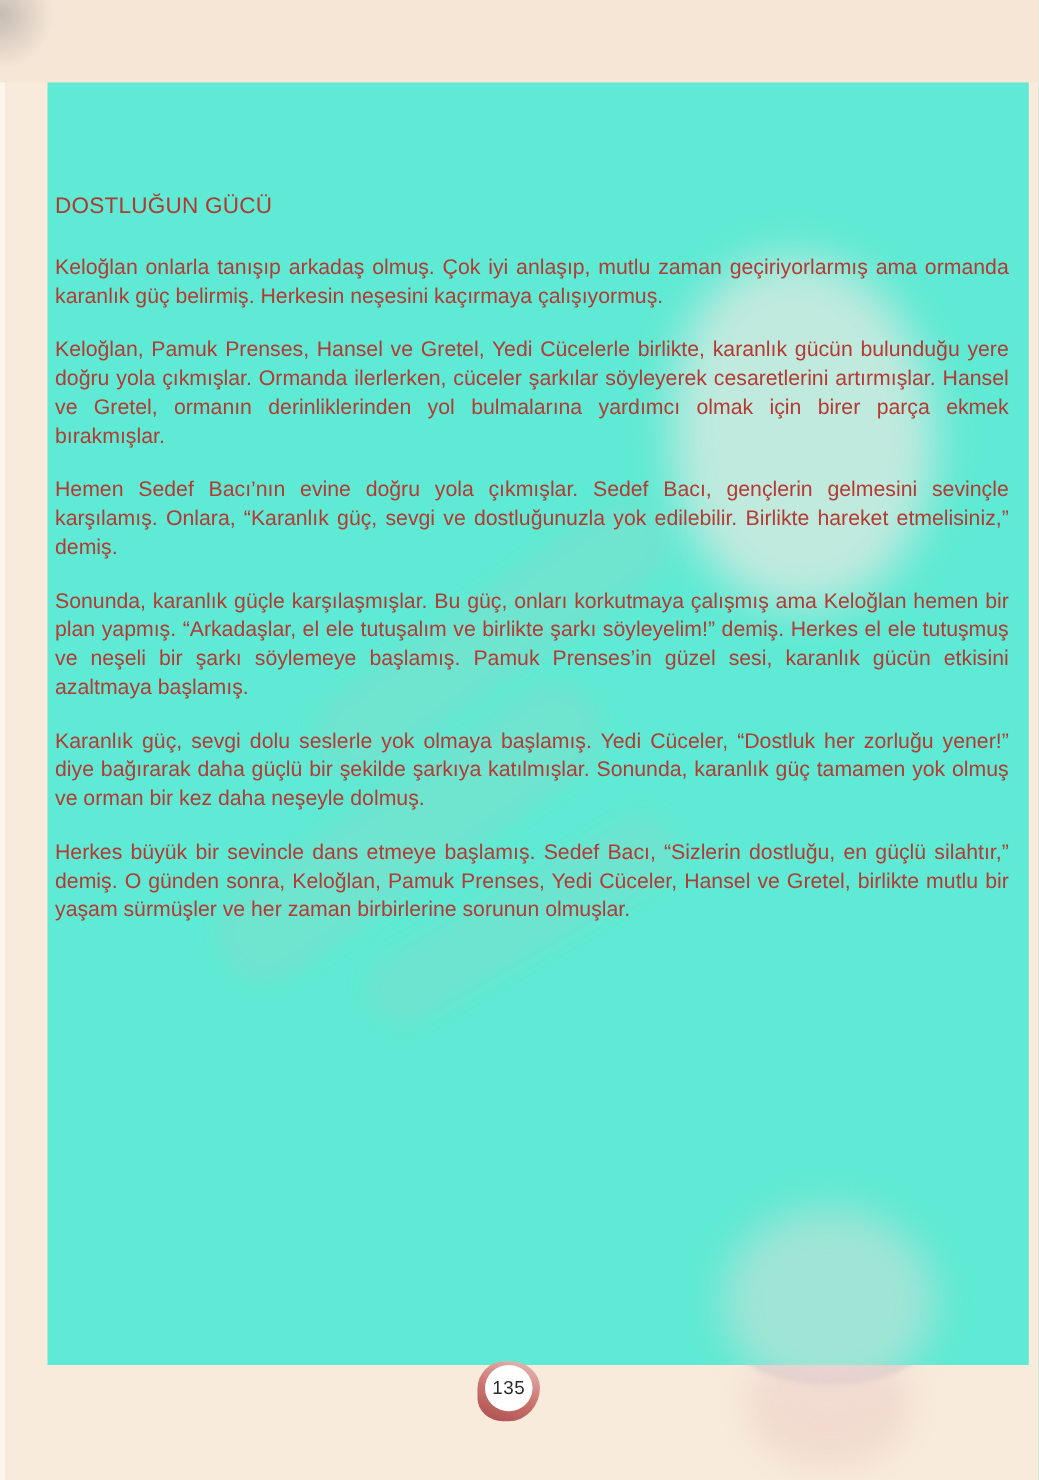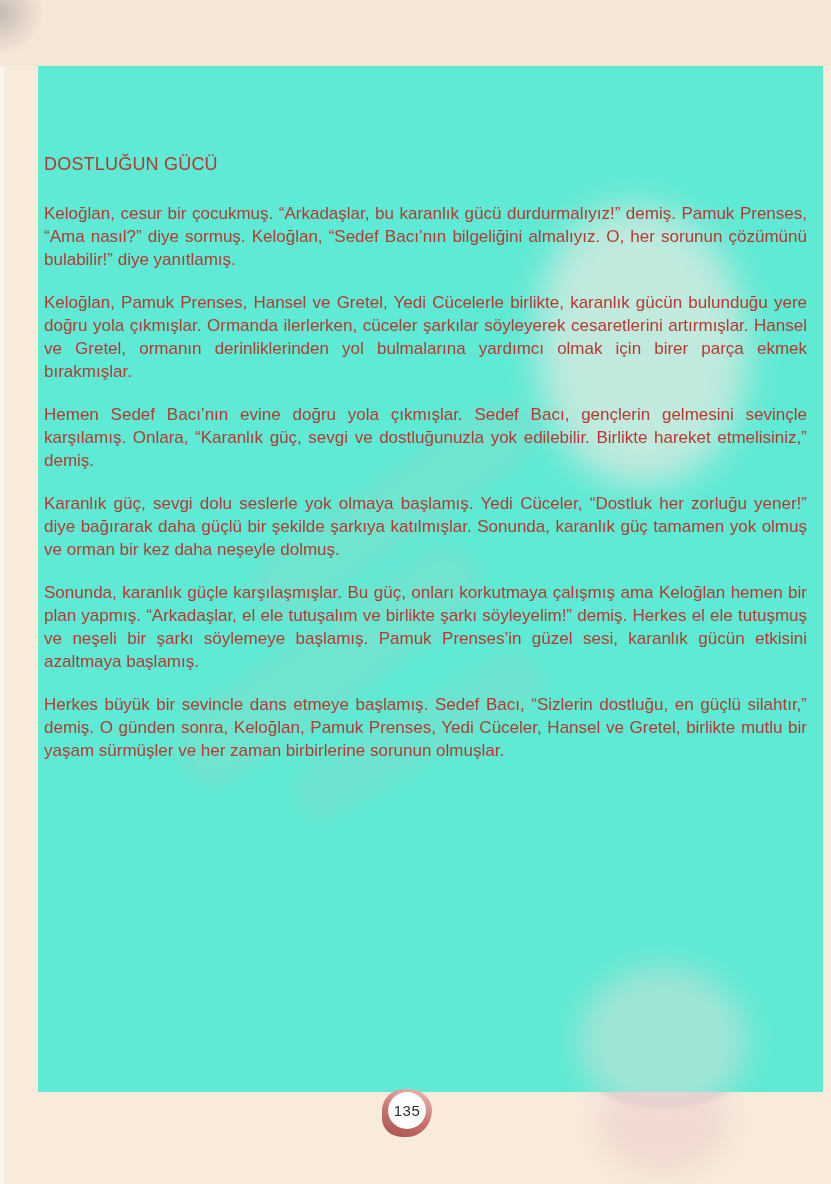--- a/index.html
+++ b/index.html
@@ -124,25 +124,25 @@
 
 <div class="page">
   <div class="wm wm-blob-1"></div>
   <div class="wm wm-streak-1"></div>
   <div class="wm wm-streak-2"></div>
   <div class="wm wm-streak-3"></div>
   <div class="wm wm-blob-2"></div>
 
   <div class="content">
     <h1 class="doc-title">DOSTLUĞUN GÜCÜ</h1>
-    <p class="story">Keloğlan, cesur bir çocukmuş. “Arkadaşlar, bu karanlık gücü durdurmalıyız!” demiş. Pamuk Prenses, “Ama nasıl?” diye sormuş. Keloğlan, “Sedef Bacı’nın bilgeliğini almalıyız. O, her sorunun çözümünü bulabilir!” diye yanıtlamış.</p>
+    <p class="story">Keloğlan onlarla tanışıp arkadaş olmuş. Çok iyi anlaşıp, mutlu zaman geçiriyorlarmış ama ormanda karanlık güç belirmiş. Herkesin neşesini kaçırmaya çalışıyormuş.</p>
     <p class="story">Keloğlan, Pamuk Prenses, Hansel ve Gretel, Yedi Cücelerle birlikte, karanlık gücün bulunduğu yere doğru yola çıkmışlar. Ormanda ilerlerken, cüceler şarkılar söyleyerek cesaretlerini artırmışlar. Hansel ve Gretel, ormanın derinliklerinden yol bulmalarına yardımcı olmak için birer parça ekmek bırakmışlar.</p>
     <p class="story">Hemen Sedef Bacı’nın evine doğru yola çıkmışlar. Sedef Bacı, gençlerin gelmesini sevinçle karşılamış. Onlara, “Karanlık güç, sevgi ve dostluğunuzla yok edilebilir. Birlikte hareket etmelisiniz,” demiş.</p>
+    <p class="story">Sonunda, karanlık güçle karşılaşmışlar. Bu güç, onları korkutmaya çalışmış ama Keloğlan hemen bir plan yapmış. “Arkadaşlar, el ele tutuşalım ve birlikte şarkı söyleyelim!” demiş. Herkes el ele tutuşmuş ve neşeli bir şarkı söylemeye başlamış. Pamuk Prenses’in güzel sesi, karanlık gücün etkisini azaltmaya başlamış.</p>
     <p class="story">Karanlık güç, sevgi dolu seslerle yok olmaya başlamış. Yedi Cüceler, “Dostluk her zorluğu yener!” diye bağırarak daha güçlü bir şekilde şarkıya katılmışlar. Sonunda, karanlık güç tamamen yok olmuş ve orman bir kez daha neşeyle dolmuş.</p>
-    <p class="story">Sonunda, karanlık güçle karşılaşmışlar. Bu güç, onları korkutmaya çalışmış ama Keloğlan hemen bir plan yapmış. “Arkadaşlar, el ele tutuşalım ve birlikte şarkı söyleyelim!” demiş. Herkes el ele tutuşmuş ve neşeli bir şarkı söylemeye başlamış. Pamuk Prenses’in güzel sesi, karanlık gücün etkisini azaltmaya başlamış.</p>
     <p class="story">Herkes büyük bir sevincle dans etmeye başlamış. Sedef Bacı, “Sizlerin dostluğu, en güçlü silahtır,” demiş. O günden sonra, Keloğlan, Pamuk Prenses, Yedi Cüceler, Hansel ve Gretel, birlikte mutlu bir yaşam sürmüşler ve her zaman birbirlerine sorunun olmuşlar.</p>
   </div>
 </div>
 
 <div class="page-badge">
   <div class="badge-ring"></div>
   <div class="badge-inner">
     <span class="badge-number">135</span>
   </div>
 </div>

